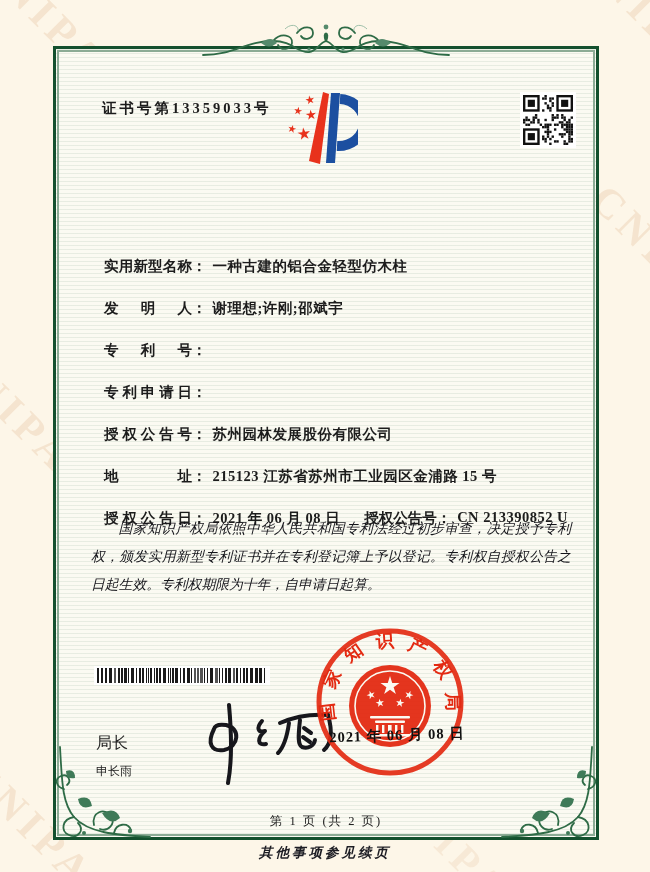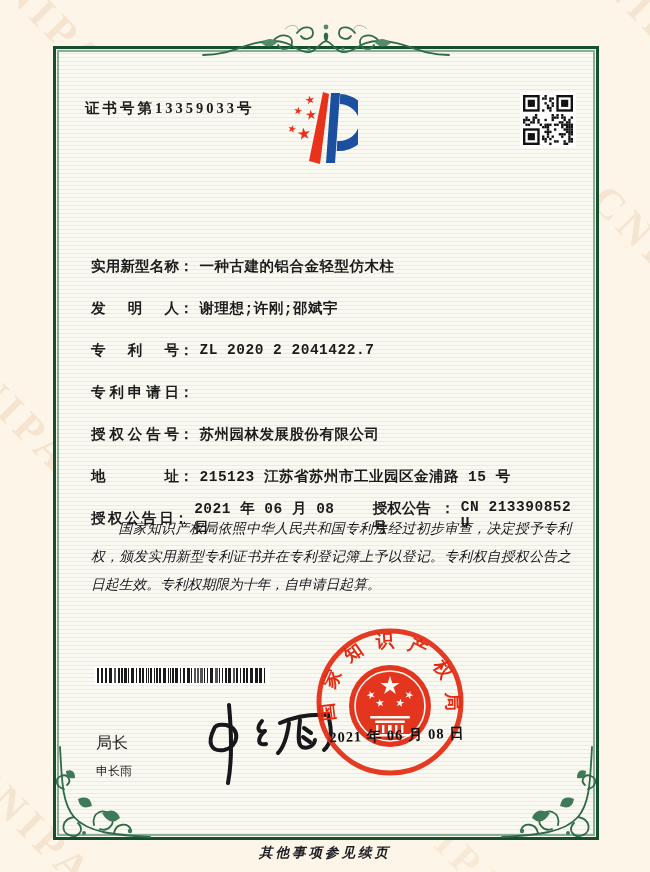--- a/index.html
+++ b/index.html
@@ -51,33 +51,33 @@
   .ornament-top{
     position:absolute; left:50%; top:-30px; transform:translateX(-50%);
     width:250px; height:44px; pointer-events:none;
   }
   .corner{ position:absolute; width:104px; height:104px; pointer-events:none; }
   .corner-bl{ left:-6px; bottom:-8px; }
   .corner-br{ right:-6px; bottom:-8px; transform:scaleX(-1); }
 
   
   .cert-no{
-    position:absolute; left:29px; top:50px;
+    position:absolute; left:46px; top:50px;
     font-size:14.5px; font-weight:600; letter-spacing:3px;text-align:center;
   }
   .logo{ position:absolute; left:228px; top:40px; width:74px; height:78px; }
   .qr{ position:absolute; left:464px; top:43px; width:56px; height:56px; background:#fff; padding:3px; }
   .title{
     position:absolute; left:0; top:122px; width:100%;
     text-align:center; font-size:34px; font-weight:700;
     letter-spacing:8px; color:#111;
   }
 
   
-  .fields{ position:absolute; left:35px; top:196px; width:490px;font-family:Liberation Mono, monospace; }
+  .fields{ position:absolute; left:48px; top:196px; width:490px; }
   .frow{ height:42px; display:flex; align-items:center; font-size:14.5px; font-weight:600; }
   .flabel{
     display:inline-block; width:88px;
     text-align:justify; text-align-last:justify;
   }
   .colon{ margin-right:6px; }
   .fvalue{ letter-spacing:0.5px; }
   .fpair2{ margin-left:24px; display:flex; }
 
   
@@ -330,21 +330,20 @@
         <span class="fvalue">一种古建的铝合金轻型仿木柱</span>
       </div>
       <div class="frow">
         <span class="flabel">发明人</span>
           <span class="colon">：</span>
         <span class="fvalue">谢理想;许刚;邵斌宇</span>
       </div>
       <div class="frow">
         <span class="flabel">专利号</span>
           <span class="colon">：</span>
-        <span class="fvalue">ZL 2020 2 2041422.7</span>
       </div>
       <div class="frow">
         <span class="flabel">专利申请日</span>
           <span class="colon">：</span>
       </div>
       <div class="frow">
         <span class="flabel">授权公告号</span>
           <span class="colon">：</span>
         <span class="fvalue">苏州园林发展股份有限公司</span>
       </div>
@@ -430,20 +429,21 @@
         <path d="M66,26 C60,33 62,38 69,36 C61,43 61,51 70,49"></path>
         <path d="M84,28 C100,21 118,19 132,20"></path>
         <path d="M93,28 C91,42 88,52 82,58"></path>
         <path d="M104,25 C102,42 102,50 106,52 C112,54 118,51 119,45"></path>
         <path d="M132,20 C136,34 136,48 128,55"></path>
         <path d="M108,33 l7,5"></path>
         <path d="M107,42 l7,5"></path>
       </g>
     </svg>
 
+    <div class="page-no">第 1 页 (共 2 页)</div>
   </div>
 
   <svg class="seal" viewBox="0 0 156 156">
     <defs>
       <path id="sealArc" d="M24,98 A57,57 0 1 1 132,98" fill="none"></path>
       <path id="sstar" d="M0,-1 L0.224,-0.309 L0.951,-0.309 L0.363,0.118 L0.588,0.809 L0,0.382 L-0.588,0.809 L-0.363,0.118 L-0.951,-0.309 L-0.224,-0.309 Z"></path>
     </defs>
     <circle cx="78" cy="78" r="71" fill="none" stroke="#e32a12" stroke-width="5" opacity="0.92"></circle>
     <text font-size="18" font-weight="bold" fill="#e32a12" letter-spacing="2">
       <textPath href="#sealArc" startOffset="2" textLength="204" lengthAdjust="spacing">国家知识产权局</textPath>

